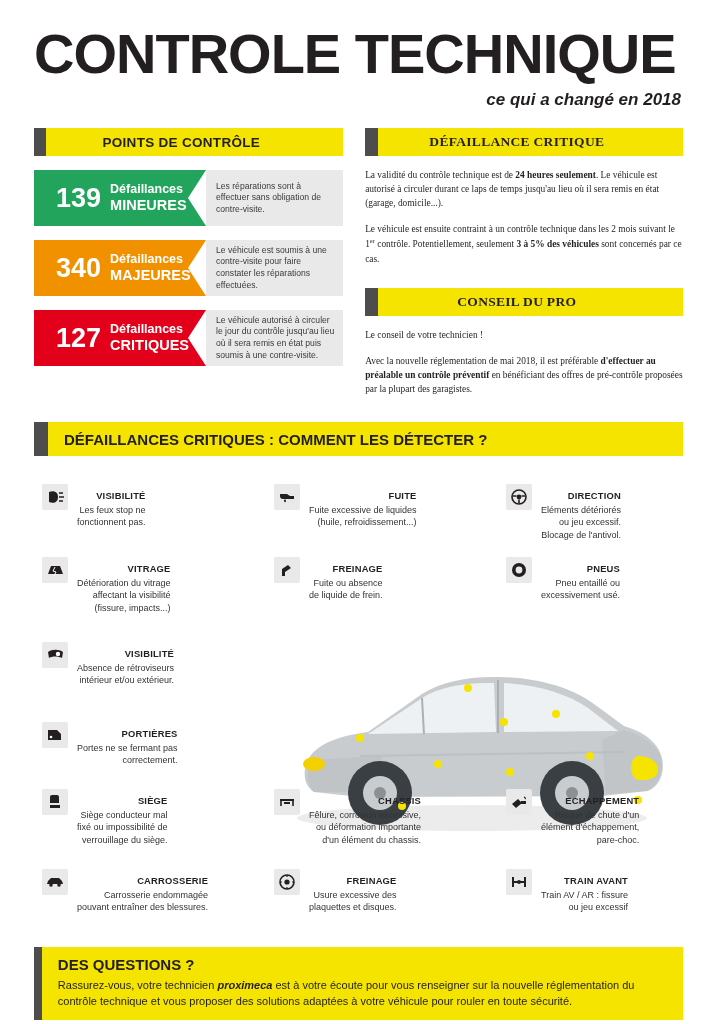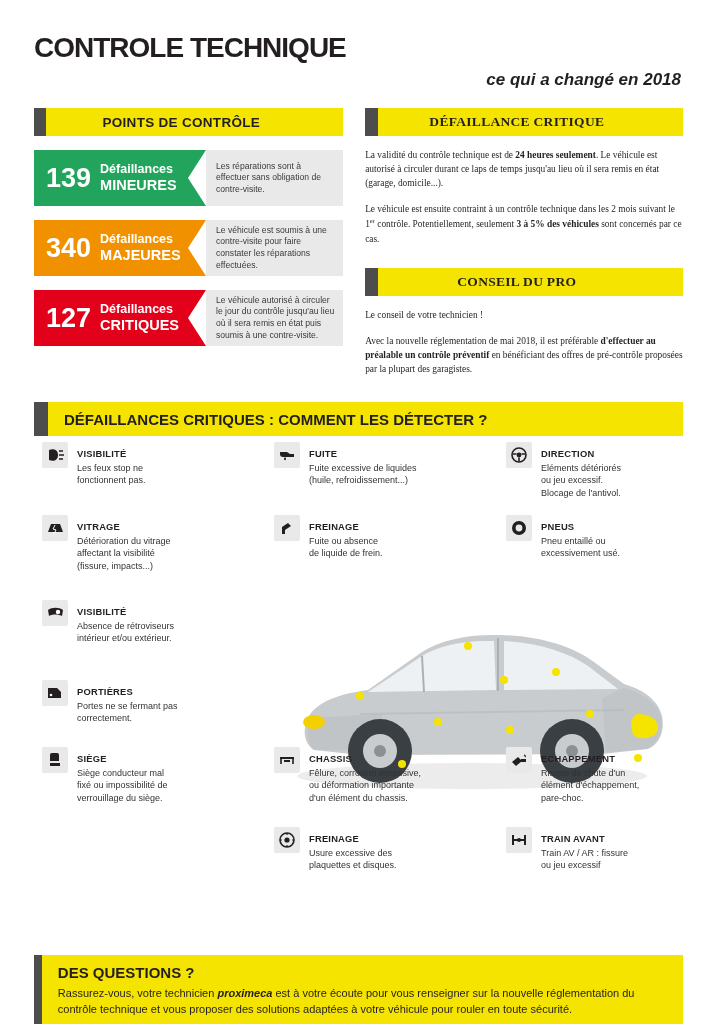--- a/index.html
+++ b/index.html
@@ -8,22 +8,22 @@
     background: #ffffff;
     font-family: "Liberation Sans", sans-serif;
     color: #231f20;
     overflow: hidden;
     position: relative;
   }
   .page { position: relative; width: 717px; height: 1024px; padding: 0 34px; }
 
   
   .title {
-    font-size: 28px; font-weight: bold; letter-spacing: -1px;
-    margin-top: 34px; line-height: 1;
+    font-size: 56px; font-weight: bold; letter-spacing: -1px;
+    margin-top: 26px; line-height: 1;
   }
   .subtitle {
     text-align: right; font-style: italic; font-weight: bold;
     font-size: 17px; margin-top: 8px; margin-right: 2px; color: #231f20;
   }
 
   
   .banner {
     height: 28px; background: #f5e400; display: flex; align-items: center;
     position: relative; margin-top: 18px;
@@ -40,21 +40,21 @@
   
   .cols { display: flex; gap: 22px; margin-top: 0; }
   .col-left { width: 318px; }
   .col-right { width: 327px; font-family: Liberation Serif, serif; }
 
   
   .defect { display: flex; align-items: stretch; margin-top: 14px; height: 56px; }
   .defect .tagwrap { position: relative; width: 172px; height: 56px; }
   .defect .tag {
     position: absolute; inset: 0; display: flex; align-items: center;
-    color: #fff; padding-left: 12px;
+    color: #fff; padding-left: 22px;
     clip-path: polygon(0 0, 100% 0, calc(100% - 18px) 50%, 100% 100%, 0 100%);
   }
   .defect .num { font-size: 27px; font-weight: bold; margin-right: 9px; line-height: 1; }
   .defect .lbl { font-size: 12.5px; font-weight: bold; line-height: 1.15; }
   .defect .lbl .big { font-size: 14.5px; display: block; }
   .defect .note {
     flex: 1; background: #e9e9e9; font-size: 8.6px; line-height: 1.35;
     padding: 8px 8px 8px 10px; color: #3a3a3a; display: flex; align-items: center;
   }
   .g-green { background: #22a45d; }
@@ -68,21 +68,21 @@
 
   
   .wide-banner {
     height: 34px; background: #f5e400; display: flex; align-items: center;
     margin-top: 26px;
   }
   .wide-banner::before { content:""; display:block; width: 14px; height: 34px; background:#4d4d4d; }
   .wide-banner .btxt { font-size: 15px; font-weight: bold; padding-left: 16px; }
 
   
-  .grid { position: relative; margin-top: 6px; height: 420px; }
+  .grid { position: relative; margin-top: 28px; height: 420px; text-align: right; }
   .item { position: absolute; display: flex; gap: 9px; width: 215px; }
   .item .ico {
     width: 26px; height: 26px; flex: 0 0 26px; background: #e9e9e9;
     display: flex; align-items: center; justify-content: center; border-radius: 2px;
   }
   .item .ico svg { display:block; }
   .item .txt { padding-top: 1px; }
   .item .h { font-size: 9.4px; font-weight: bold; letter-spacing: .2px; }
   .item .d { font-size: 9px; line-height: 1.35; margin-top: 1px; color: #333; }
 
@@ -288,20 +288,34 @@
           </svg>
       </span>
       <span class="txt">
         <span class="h">SIÈGE</span>
         <span class="d" style="white-space:pre-line; display:block;">Siège conducteur mal
 fixé ou impossibilité de
 verrouillage du siège.</span>
       </span>
     </div>
 
+    <div class="item" style="left:8px; top:385px;">
+      <span class="ico">
+        <svg width="18" height="12" viewBox="0 0 18 12">
+            <path d="M1 8 L2 5 L5 2 h8 l3 3 1 3 Z" fill="#231f20"></path>
+            <circle cx="5" cy="9" r="1.8" fill="#231f20"></circle>
+            <circle cx="13" cy="9" r="1.8" fill="#231f20"></circle>
+          </svg>
+      </span>
+      <span class="txt">
+        <span class="h">CARROSSERIE</span>
+        <span class="d" style="white-space:pre-line; display:block;">Carrosserie endommagée
+pouvant entraîner des blessures.</span>
+      </span>
+    </div>
 
     <div class="item" style="left:240px; top:0;">
       <span class="ico">
         <svg width="18" height="14" viewBox="0 0 18 14">
             <path d="M2 4 h7 l3 2 h4 v3 H5 a3 3 0 0 1 -3 -3 Z" fill="#231f20"></path>
             <path d="M8 11 c0 1.5 -2 1.5 -2 0 c0 -1 1 -2 1 -2 s1 1 1 2 Z" fill="#231f20"></path>
           </svg>
       </span>
       <span class="txt">
         <span class="h">FUITE</span>

